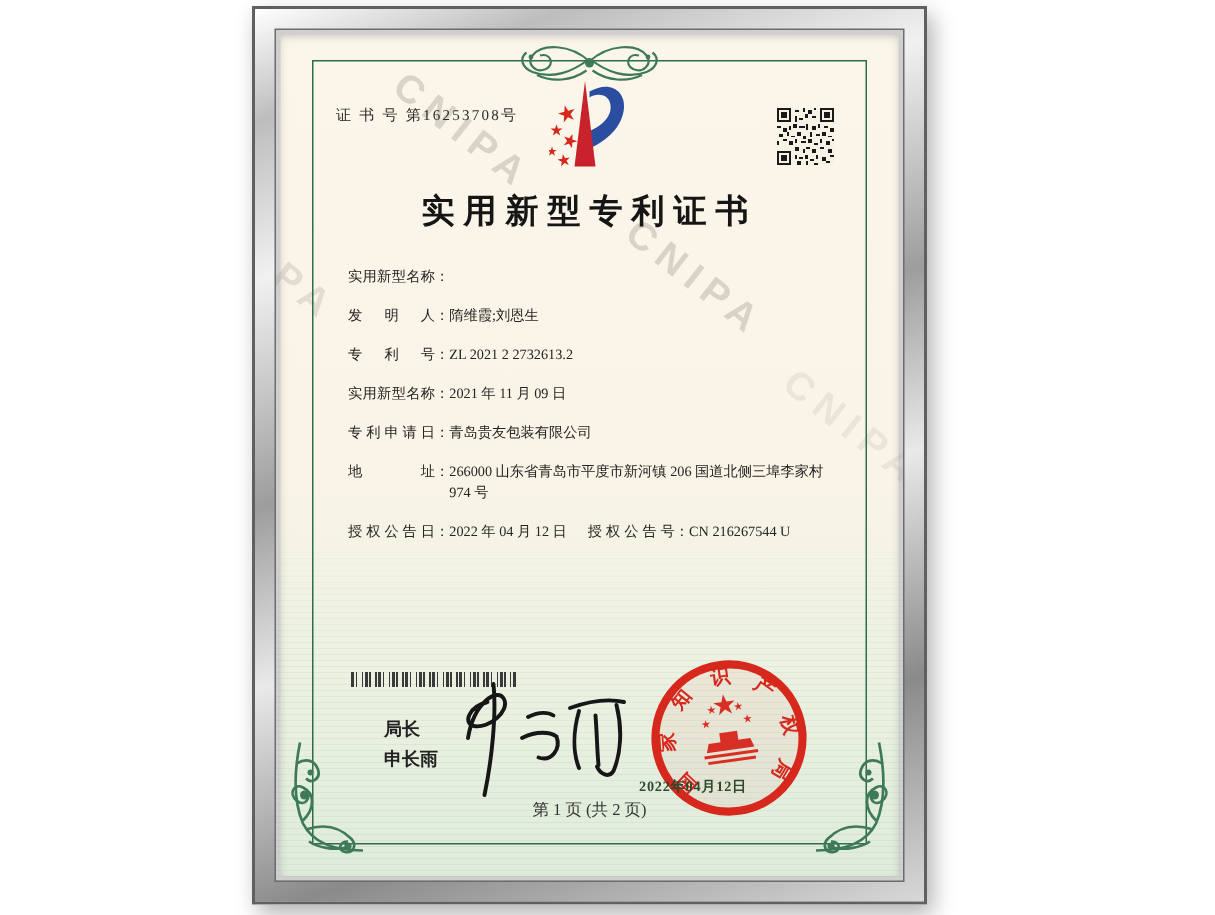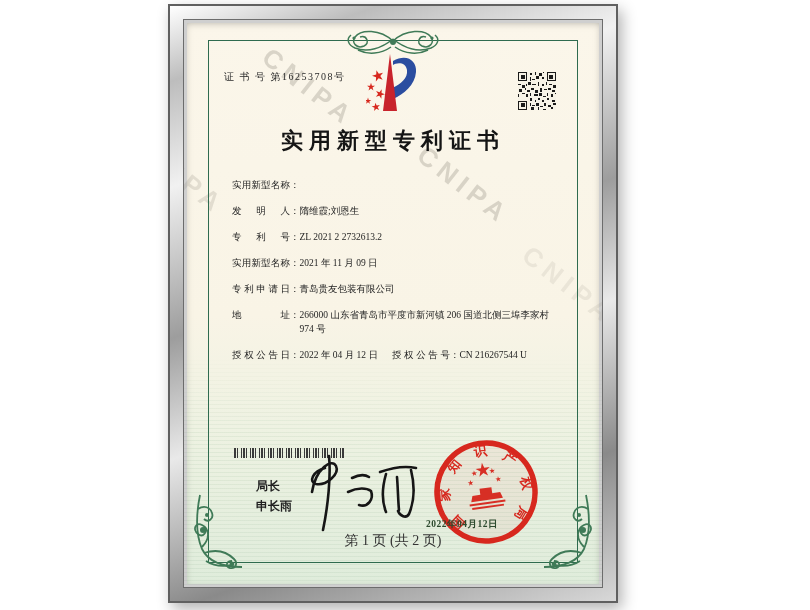--- a/index.html
+++ b/index.html
@@ -37,21 +37,21 @@
        color:#2a2a2a;font-style:italic;letter-spacing:.4px;}
   .paras p{margin:0;text-indent:2em;}
   .barcode{position:absolute;left:50px;top:428px;width:110px;height:10px;
        background:repeating-linear-gradient(90deg,#3a3a3a 0 2px,transparent 2px 3px,#3a3a3a 3px 4px,transparent 4px 7px,#3a3a3a 7px 8px,transparent 8px 9px);}
   .director{position:absolute;left:46px;top:456px;font-family:"Liberation Sans",sans-serif;
        font-size:12px;font-weight:600;color:#222;line-height:20px;margin-left:26px;}
   .signature{position:absolute;left:98px;top:430px;width:150px;height:88px;}
   .seal{position:absolute;left:246px;top:416px;width:112px;height:112px;transform:rotate(-8deg);z-index:2;}
   .seal-date{position:absolute;left:242px;top:498px;width:120px;font-size:9.5px;
        font-weight:700;color:#2c4a2e;letter-spacing:.5px;z-index:3;}
-  .footer{position:absolute;left:0;top:512px;width:100%;text-align:center;font-size:14px;color:#333;}
+  .footer{position:absolute;left:0;top:512px;width:100%;text-align:center;font-size:11px;color:#333;}
   .ornament-top{position:absolute;left:50%;top:6px;transform:translateX(-50%);}
   .flourish{position:absolute;bottom:14px;}
   .flourish.left{left:8px;}
   .flourish.right{right:8px;transform:scaleX(-1);}
 </style>
 </head>
 <body>
 
 <div class="frame">
   <div class="paper">

